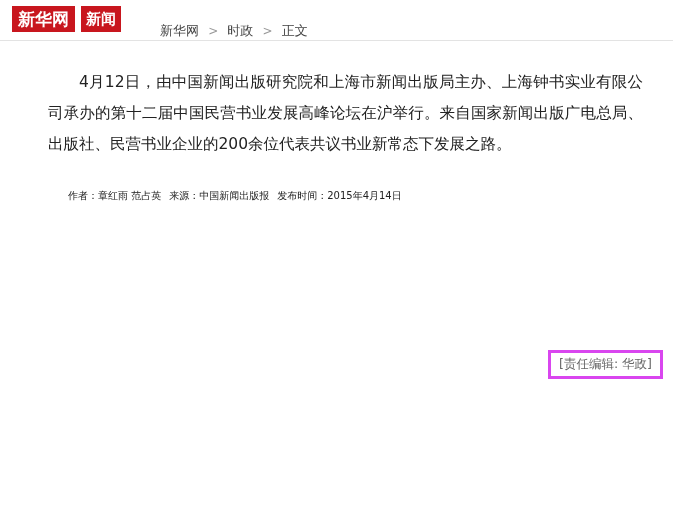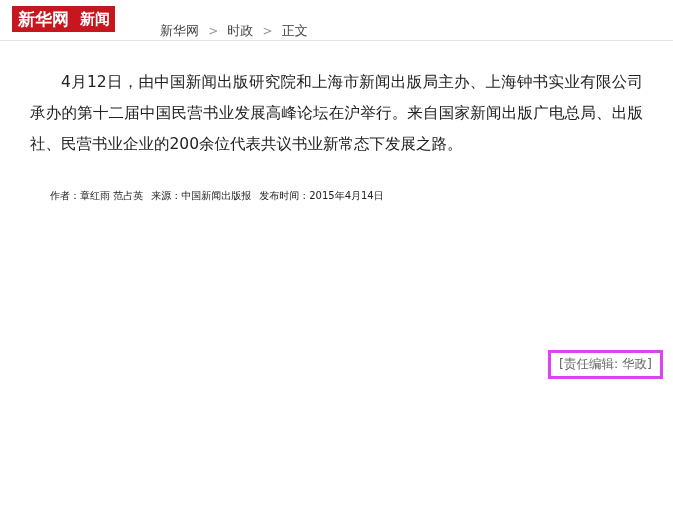--- a/index.html
+++ b/index.html
@@ -47,20 +47,21 @@
     letter-spacing: 0px;
     font-family: "DejaVu Sans", "Liberation Sans", sans-serif;
   }
   .logo-sub {
     background: #c8161e;
     color: #ffffff;
     font-size: 15px;
     font-weight: bold;
     line-height: 26px;
     padding: 0 5px;
+    margin-left: 6px;
     font-family: "DejaVu Sans", "Liberation Sans", sans-serif;
   }
   .breadcrumb {
     position: absolute;
     left: 160px;
     top: 22px;
     font-size: 13px;
     color: #444;
     font-family: "DejaVu Sans", "Liberation Sans", sans-serif;
   }
@@ -99,21 +100,21 @@
   .meta-row .meta-source { color: #555; margin-left: 6px; }
 
   .divider {
     height: 1px;
     background: #e3e3e3;
     margin: 0 0 0 0;
   }
 
   
   .content {
-    padding: 26px 30px 0 30px;
+    padding: 26px 30px 0 48px;
   }
   .content p {
     margin: 0 0 22px 0;
     font-size: 15.5px;
     line-height: 31px;
     color: #222;
     text-indent: 2em;
     text-align: justify;
     font-family: "DejaVu Sans", "Liberation Sans", sans-serif;
   }

